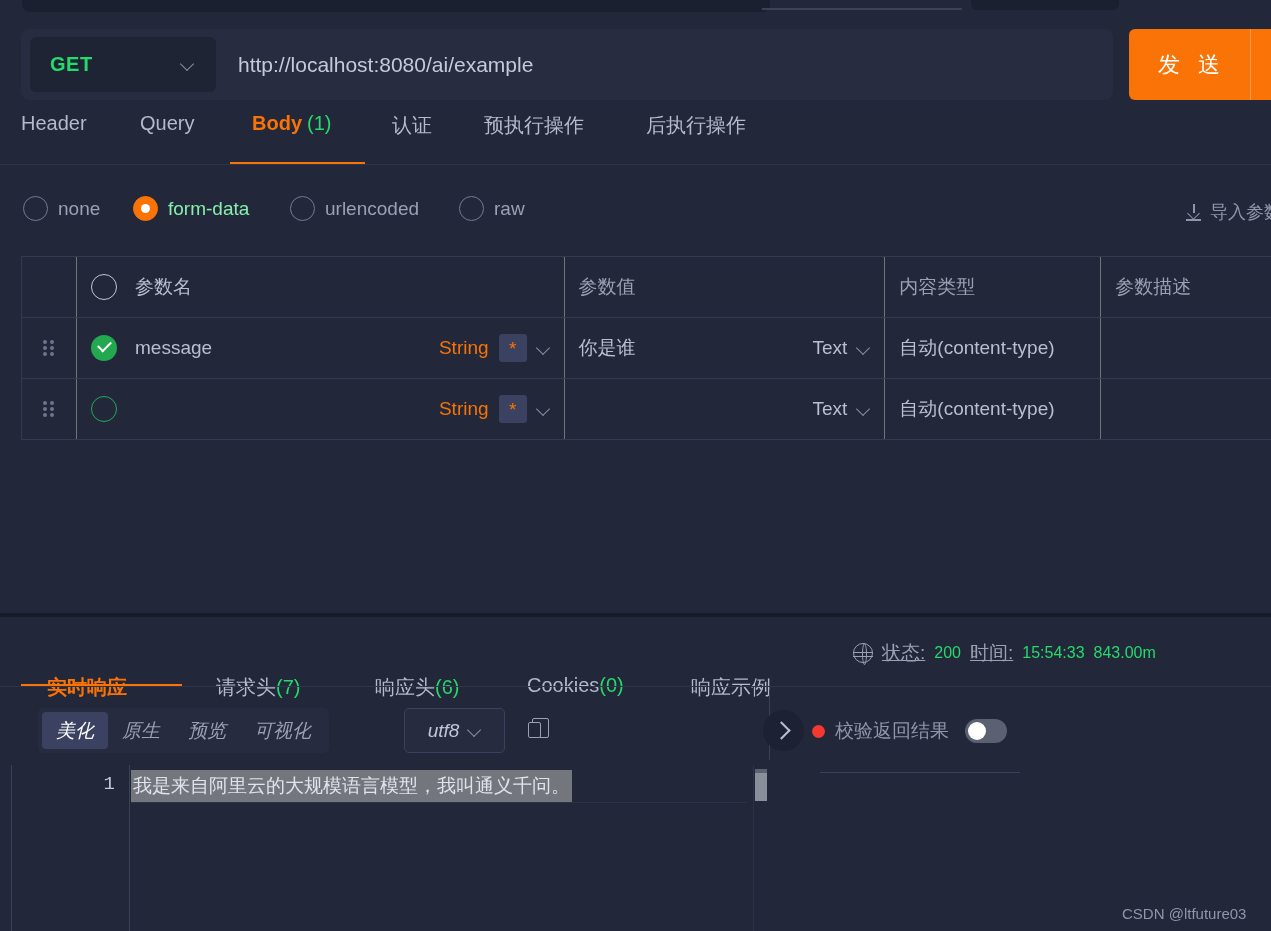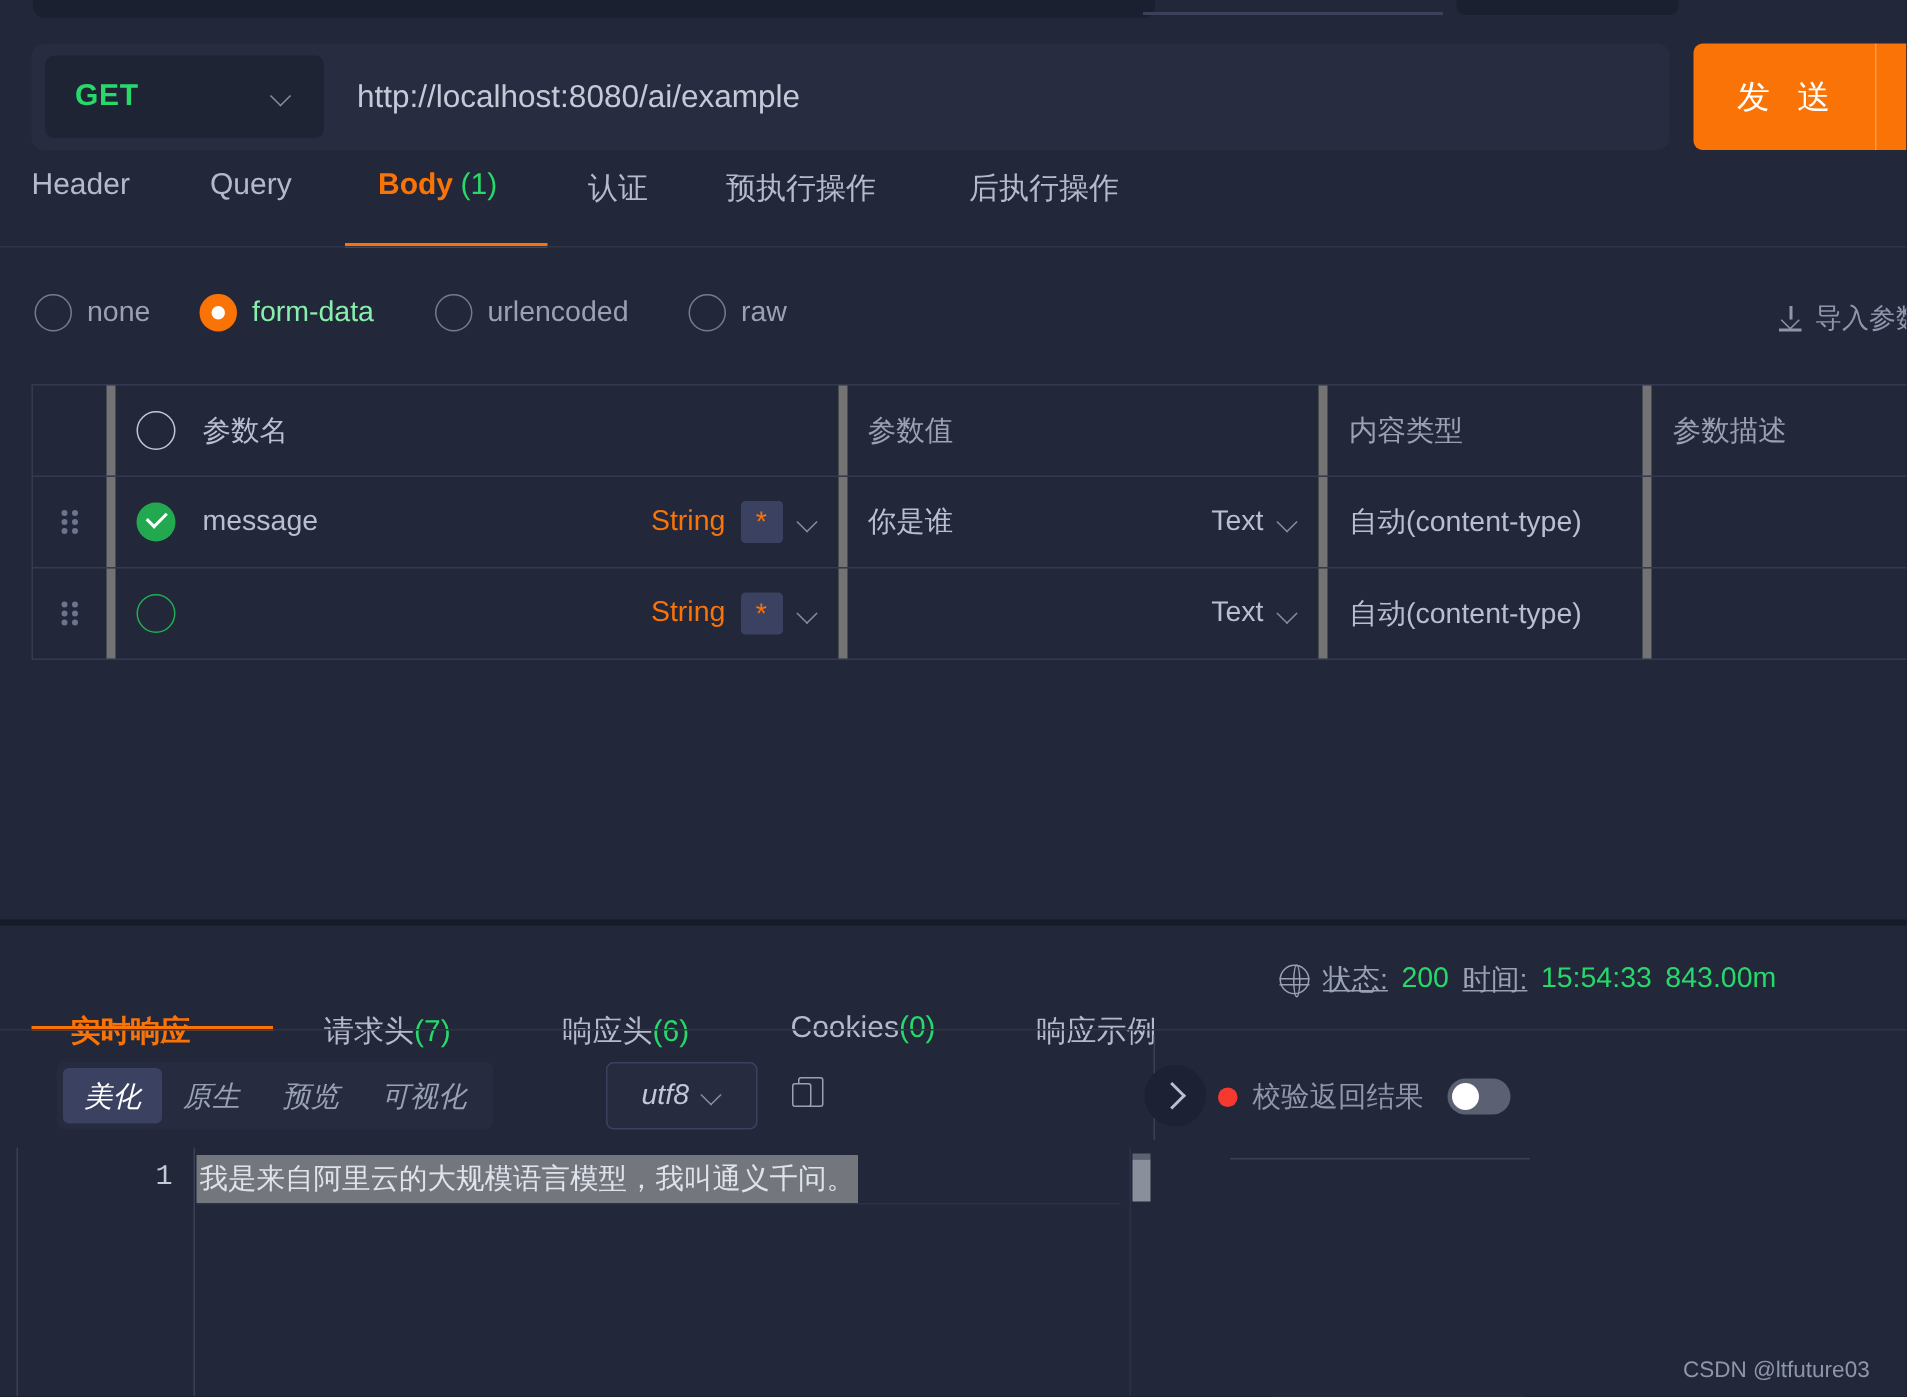--- a/index.html
+++ b/index.html
@@ -139,21 +139,21 @@
 
   
   .table {
     position: absolute; left: 21px; top: 256px; width: 1270px;
     border-top: 1px solid #343a50; border-left: 1px solid #343a50;
   }
   .trow { display: flex; border-bottom: 1px solid #343a50; }
   .trow.head { height: 61px; }
   .trow.body { height: 61px; }
   .cell {
-    border-right: 6px solid #737373; display: flex; align-items: center;
+    border-right: 1px solid #737373; display: flex; align-items: center;
     height: 100%; padding: 0 14px; position: relative;
   }
   .c-drag { width: 55px; justify-content: center; }
   .c-name { width: 488px; }
   .c-value { width: 321px; }
   .c-ctype { width: 216px; }
   .c-desc  { width: 190px; }
 
   .hdr-text { color: #9aa1b4; font-size: 19px; }
   .cell-text { color: #b9bfd0; font-size: 19px; }
@@ -232,21 +232,21 @@
   }
   .globe::before {
     content: ""; position: absolute; left: 7.5px; top: -1.5px;
     width: 3px; height: 20px; border: 1.5px solid #9aa1b4; border-radius: 50%;
   }
   .globe::after {
     content: ""; position: absolute; left: -1.5px; top: 7.5px;
     width: 20px; height: 3px; border-top: 1.5px solid #9aa1b4; border-bottom: 1.5px solid #9aa1b4;
   }
   .st-label { color: #9aa1b4; font-size: 19px; text-decoration: underline; }
-  .st-val { color: #26d96a; font-size: 19px; }
+  .st-val { color: #26d96a; font-size: 16px; }
 
   
   .fmt-group {
     position: absolute; left: 38px; top: 708px; height: 45px;
     background: #262b3f; border-radius: 5px; display: flex; align-items: center;
     padding: 4px;
   }
   .fmt-btn {
     height: 37px; padding: 0 14px; display: flex; align-items: center;
     color: #9aa1b4; font-size: 19px; border-radius: 4px; cursor: pointer; font-style: italic;

